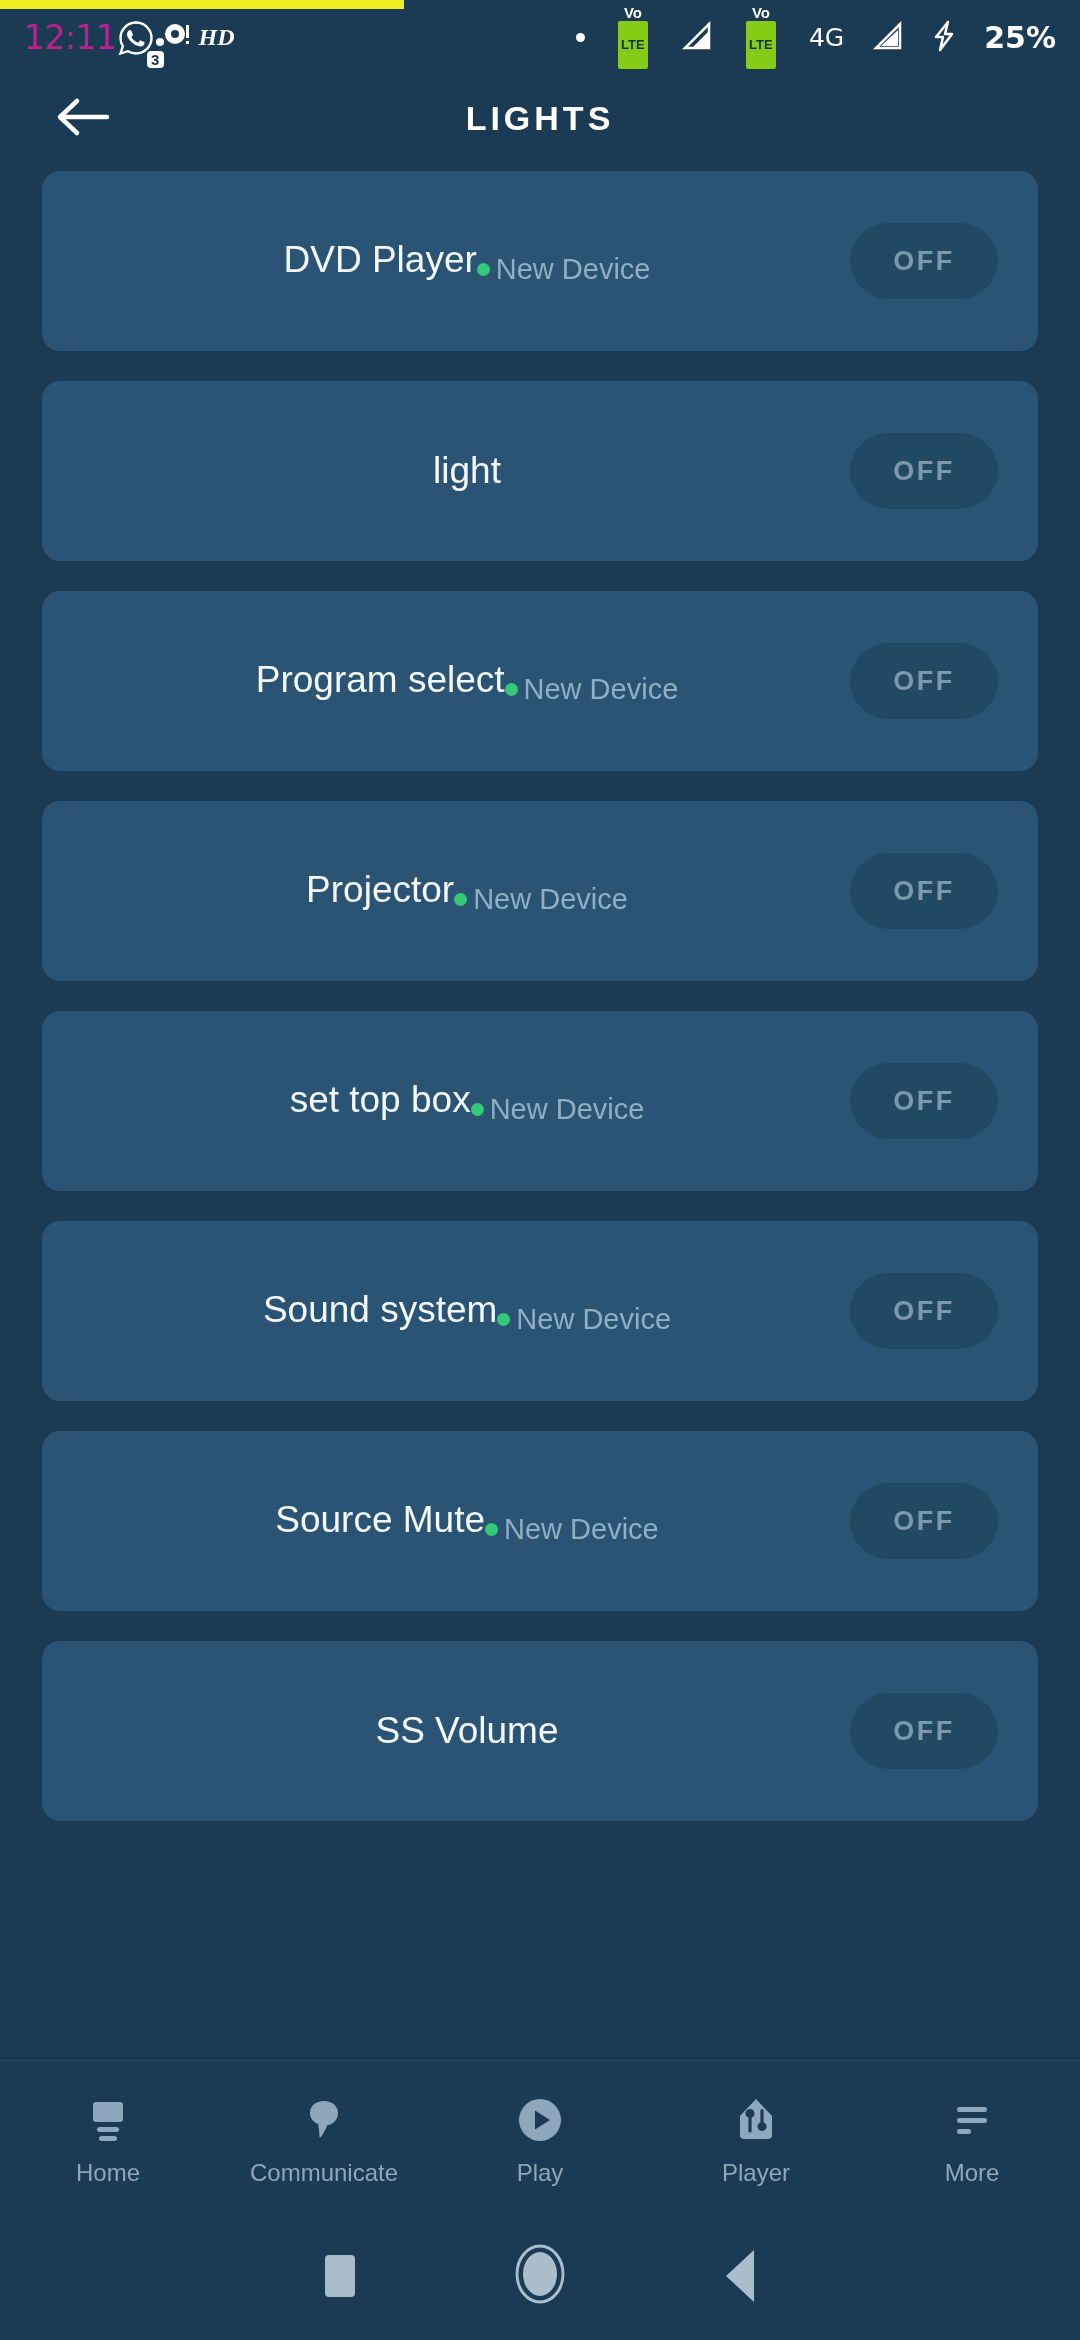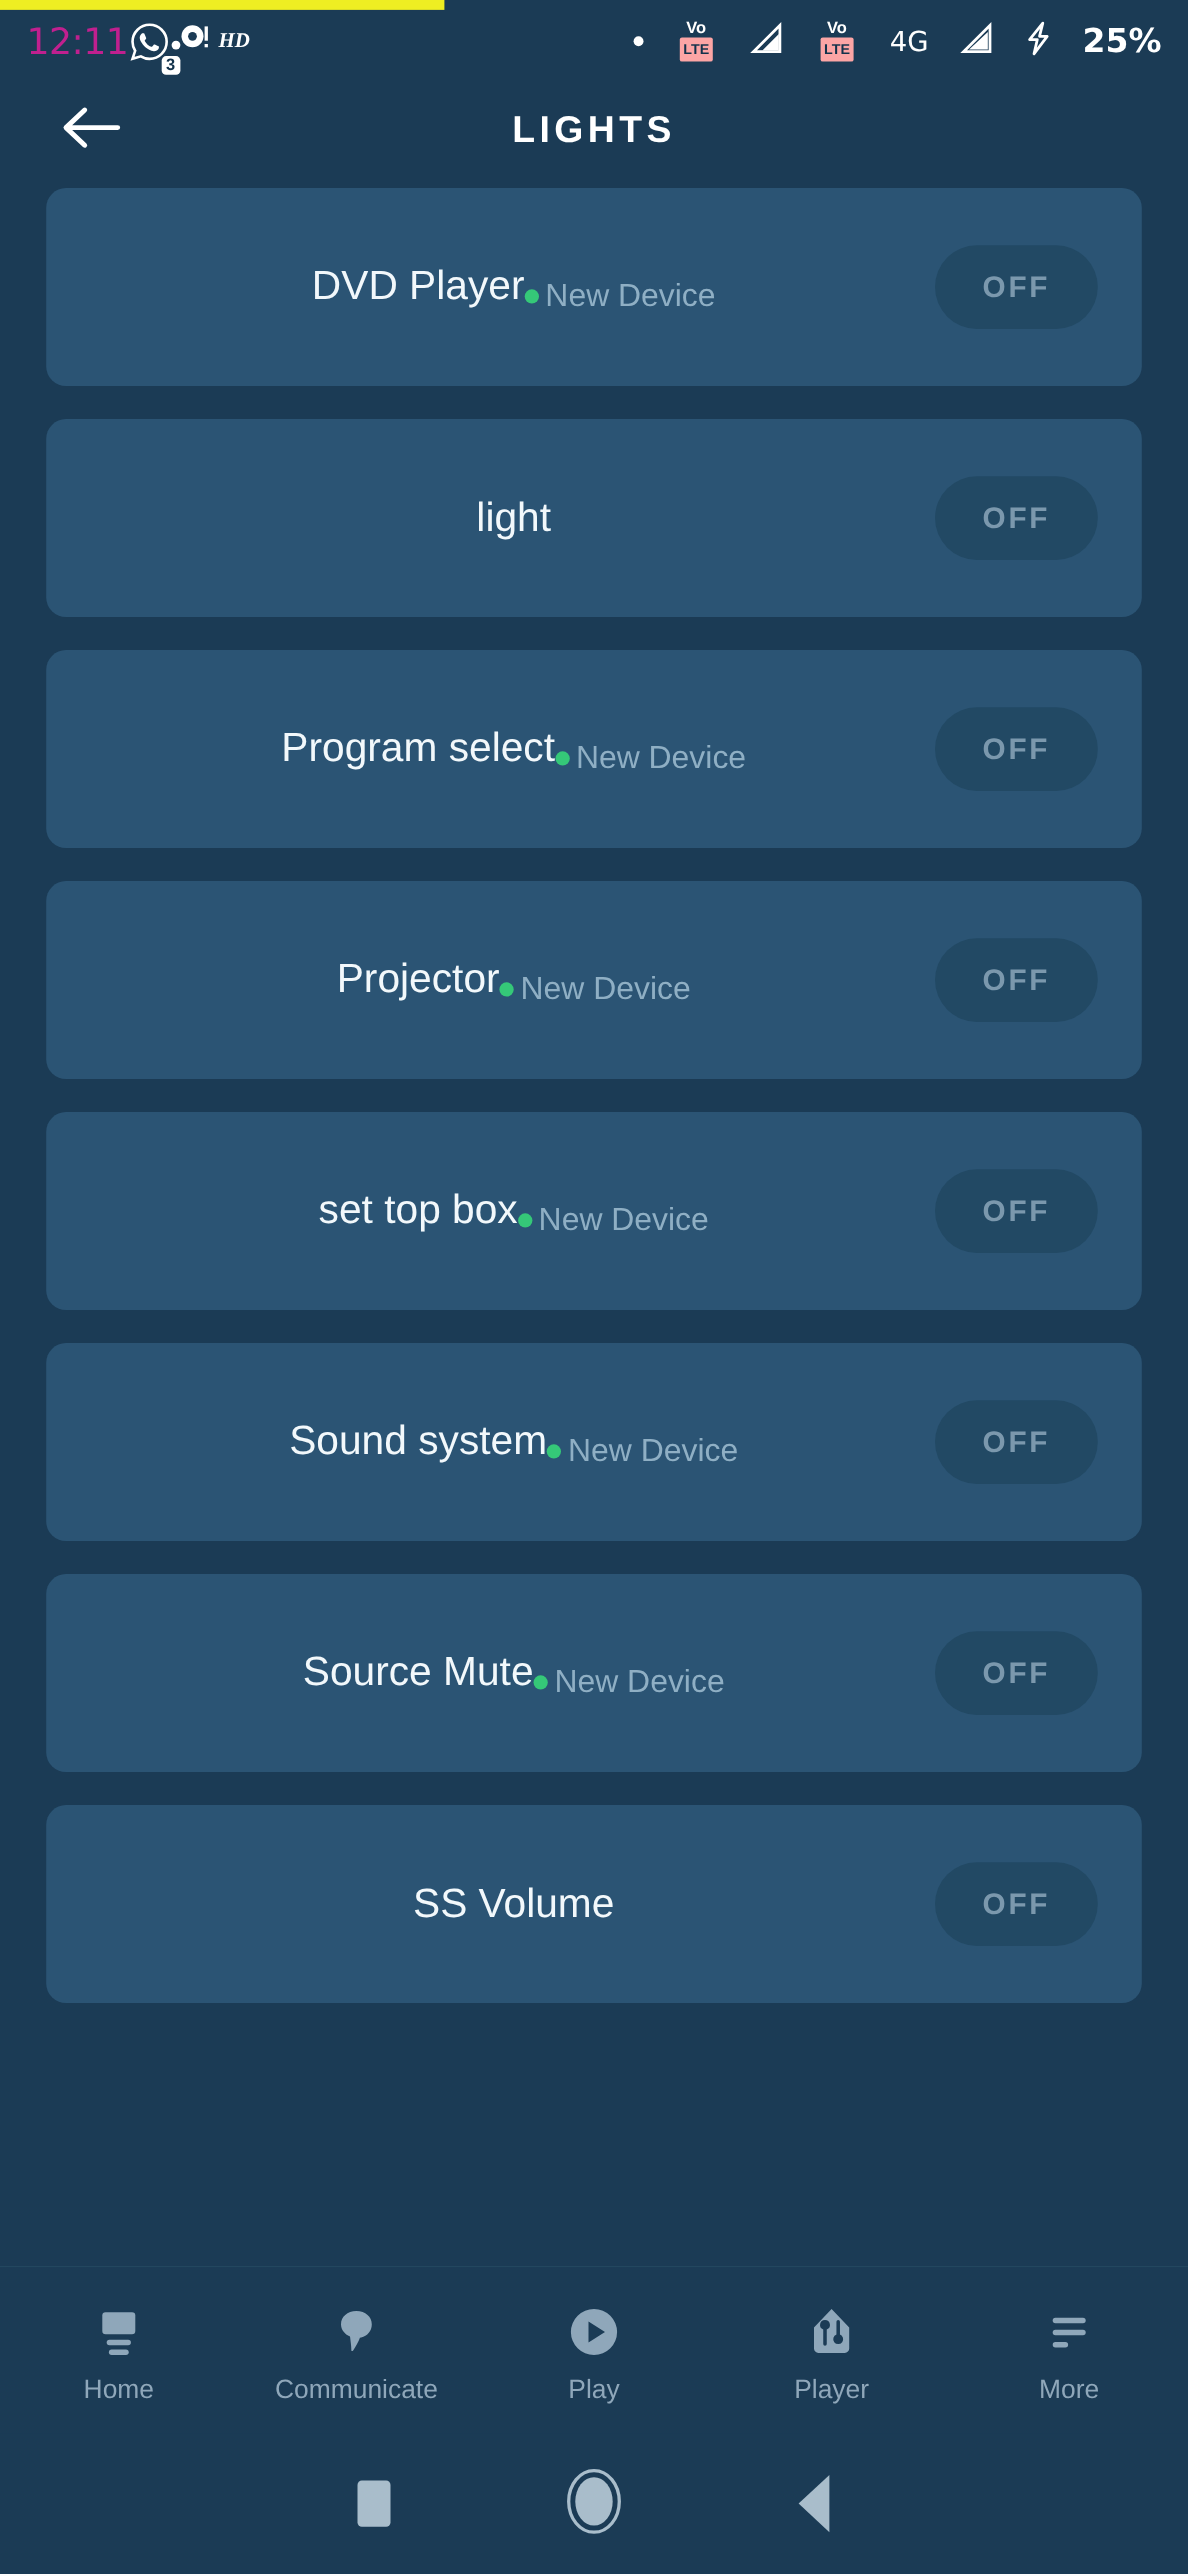--- a/index.html
+++ b/index.html
@@ -30,32 +30,32 @@
   .sb-right{ margin-left:auto; display:flex; align-items:center; gap:28px; }
 
   .wa-wrap{ position:relative; width:38px; height:38px; }
   .wa-badge{
     position:absolute; right:-9px; bottom:-11px;
     background:#ffffff; color:#12324b; font-size:15px; line-height:17px;
     min-width:17px; text-align:center; border-radius:4px; font-weight:700;
     padding:0 2px;
   }
   .sb-hd{
-    color:#ffffff; font-size:19px; font-style:italic; font-weight:700;
+    color:#ffffff; font-size:24px; font-style:italic; font-weight:700;
     font-family:"Liberation Serif", serif; margin-left:8px;
   }
   .dot-small{ width:9px; height:9px; border-radius:50%; background:#fff; }
   .volte{
     display:flex; flex-direction:column; align-items:center; justify-content:center;
     width:40px;
   }
   .volte .vo{ color:#fff; font-size:15px; font-weight:700; line-height:14px; }
   .volte .lte{
-    color:#12324b; background:#fca5a5; font-size:13px; font-weight:700;
-    line-height:14px; padding:4px 3px; border-radius:2px; margin-top:1px;
+    color:#12324b; background:#84cc16; font-size:13px; font-weight:700;
+    line-height:14px; padding:17px 3px; border-radius:2px; margin-top:1px;
   }
   .sb-4g{ color:#fff; font-size:25px; font-weight:400; font-family:"DejaVu Sans",sans-serif;}
   .sb-batt{ color:#fff; font-size:30px; font-weight:700; font-family:"DejaVu Sans",sans-serif;}
 
   
   .app-bar{
     position:absolute; left:0; top:66px; width:1080px; height:105px;
     display:flex; align-items:center;
   }
   .back-btn{

